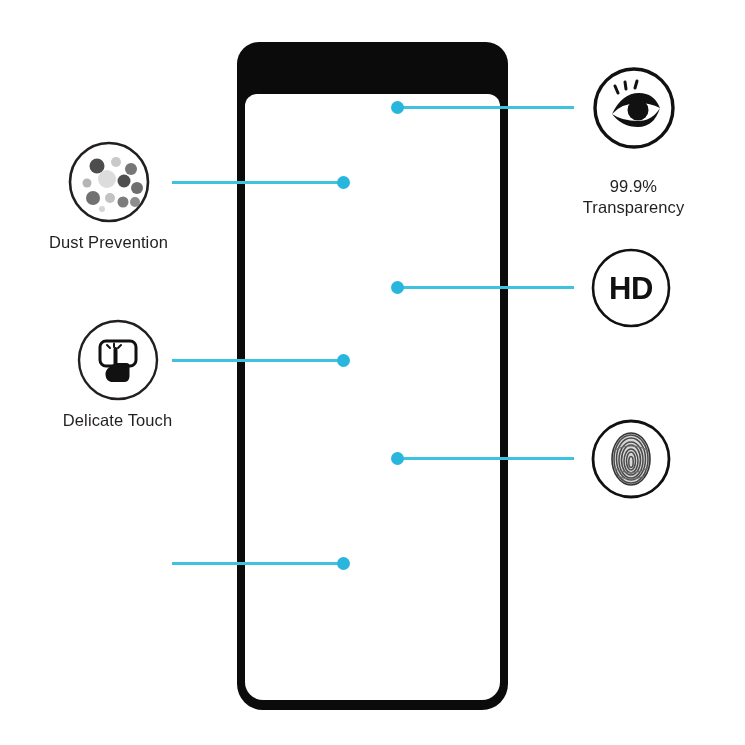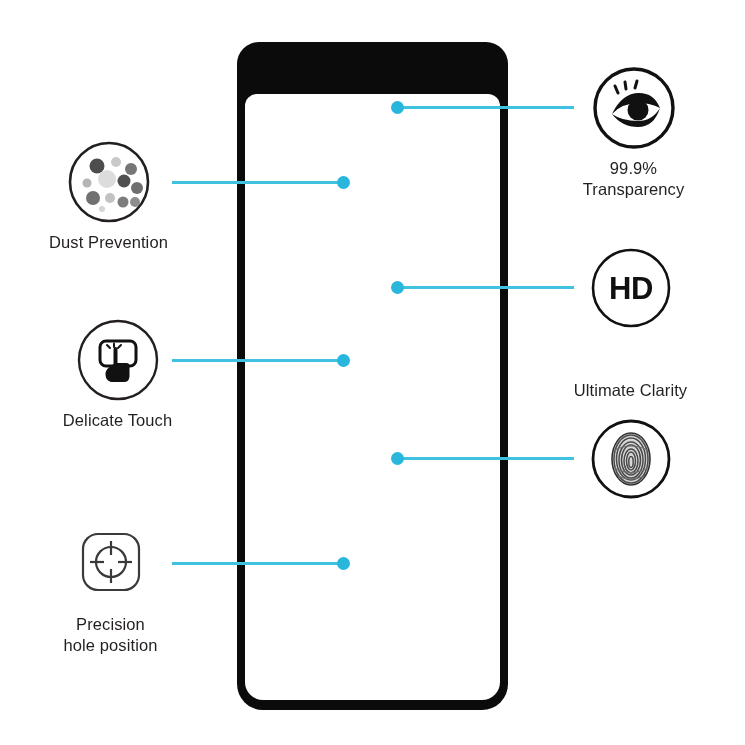--- a/index.html
+++ b/index.html
@@ -194,61 +194,46 @@
         <circle cx="30" cy="62" r="7" fill="#717171"></circle>
         <circle cx="47" cy="62" r="5" fill="#c2c2c2"></circle>
         <circle cx="60" cy="66" r="5.5" fill="#7c7c7c"></circle>
         <circle cx="72" cy="66" r="5" fill="#8e8e8e"></circle>
         <circle cx="39" cy="73" r="3" fill="#d5d5d5"></circle>
       </svg>
     </div>
     <div class="caption">Dust Prevention</div>
   </div>
 
-  <div class="feature" style="left:18px; top:518px; width:185px;">
-    <div class="icon-wrap">
-      <svg width="92" height="92" viewBox="0 0 92 92">
-        <rect x="18" y="16" width="56" height="56" rx="15" ry="15" fill="none" stroke="#3a3a3a" stroke-width="2.2"></rect>
-        <circle cx="46" cy="44" r="15" fill="none" stroke="#3a3a3a" stroke-width="2.2"></circle>
-        <line x1="46" y1="23" x2="46" y2="37" stroke="#3a3a3a" stroke-width="2.2"></line>
-        <line x1="46" y1="51" x2="46" y2="65" stroke="#3a3a3a" stroke-width="2.2"></line>
-        <line x1="25" y1="44" x2="39" y2="44" stroke="#3a3a3a" stroke-width="2.2"></line>
-        <line x1="53" y1="44" x2="67" y2="44" stroke="#3a3a3a" stroke-width="2.2"></line>
-      </svg>
-    </div>
-    <div class="caption">Precision
-hole position</div>
-  </div>
-
-  <div class="feature" style="left:541px; top:62px; width:185px;">
+
+  <div class="feature" style="left:541px; top:62px; width:185px;gap:18px;">
     <div class="icon-wrap">
       <svg width="92" height="92" viewBox="0 0 92 92">
         <circle cx="46" cy="46" r="39" fill="none" stroke="#111111" stroke-width="3.4"></circle>
 
         <path d="M24 52 Q34 31 51 31 Q66 31 72 46 Q62 41 51 41 Q34 41 24 52 Z" fill="#111111"></path>
         <path d="M24 52 Q34 65 50 65 Q66 65 72 46 Q64 59 50 59 Q34 59 24 52 Z" fill="#111111"></path>
         <circle cx="50" cy="48" r="10.5" fill="#111111"></circle>
 
         <line x1="30" y1="31" x2="27" y2="24" stroke="#111111" stroke-width="3" stroke-linecap="round"></line>
         <line x1="38" y1="27" x2="37" y2="20" stroke="#111111" stroke-width="3" stroke-linecap="round"></line>
         <line x1="47" y1="26" x2="49" y2="19" stroke="#111111" stroke-width="3" stroke-linecap="round"></line>
       </svg>
     </div>
     <div class="caption">99.9%
 Transparency</div>
   </div>
 
-  <div class="feature" style="left:538px; top:242px; width:185px;gap:42px;">
+  <div class="feature" style="left:538px; top:242px; width:185px;">
     <div class="icon-wrap">
       <svg width="92" height="92" viewBox="0 0 92 92">
         <circle cx="46" cy="46" r="38" fill="none" stroke="#111111" stroke-width="2.6"></circle>
         <text class="hd-text" x="46" y="57" text-anchor="middle" aria-label="HD">HD</text>
       </svg>
     </div>
-    <div class="caption">Ultimate Clarity</div>
   </div>
 
   <div class="feature" style="left:528px; top:413px; width:205px;">
     <div class="icon-wrap">
       <svg width="92" height="92" viewBox="0 0 92 92">
         <defs>
           <clipPath id="fpclip">
             <ellipse cx="46" cy="46" rx="19" ry="26"></ellipse>
           </clipPath>
         </defs>

